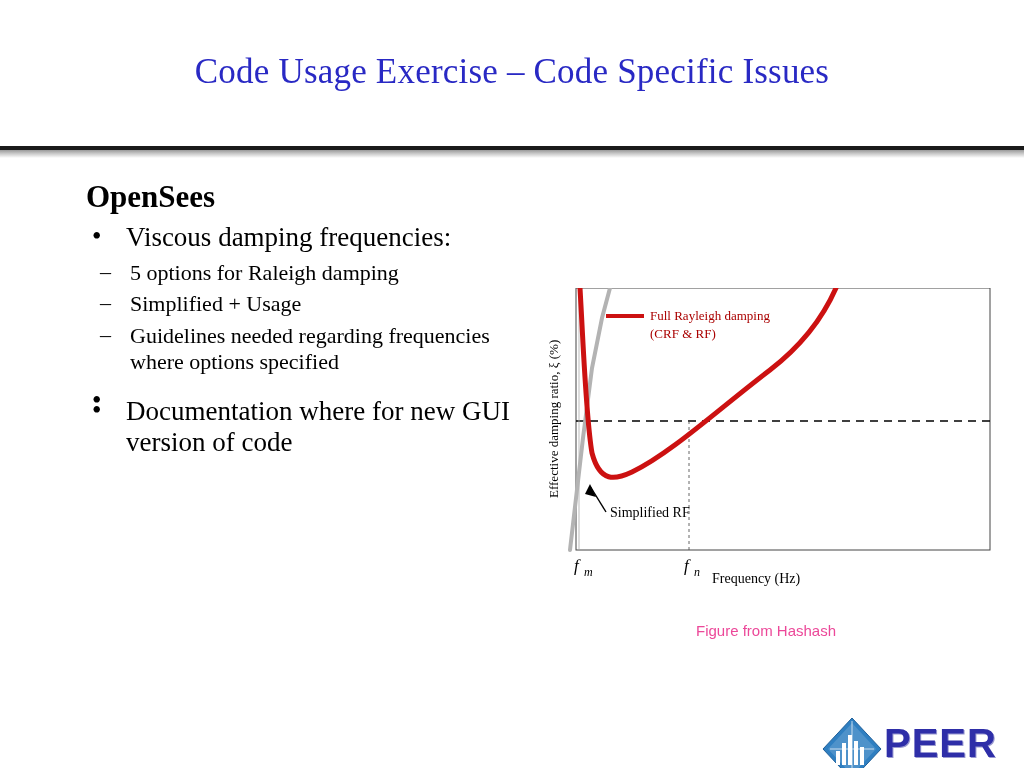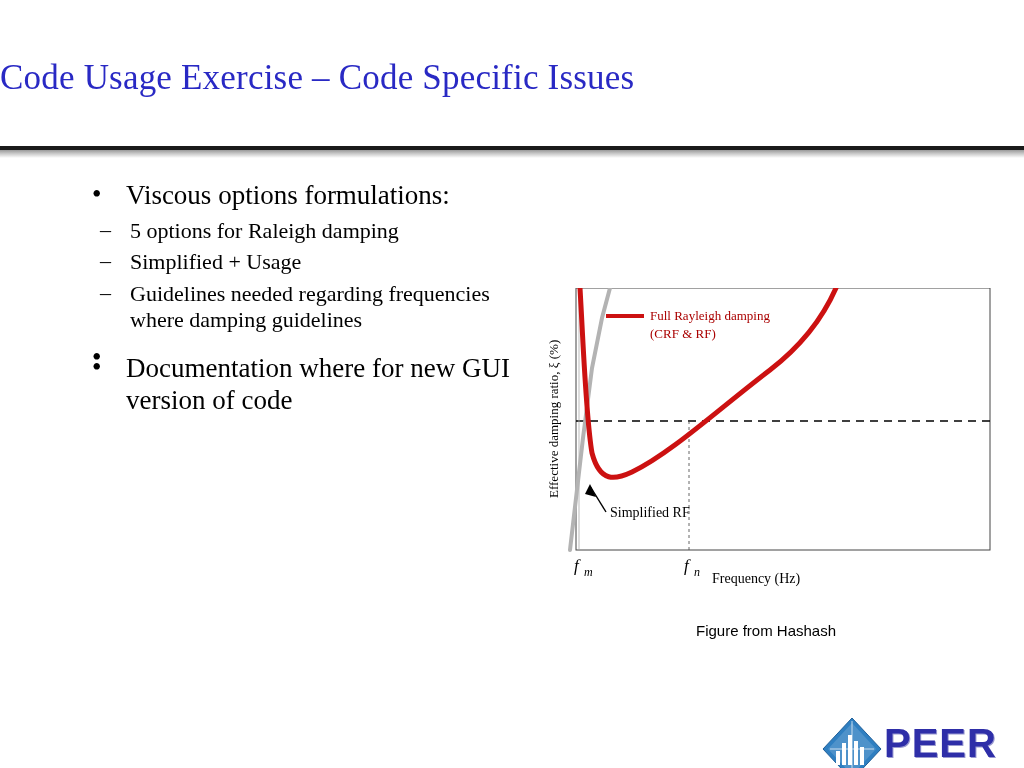--- a/index.html
+++ b/index.html
@@ -15,24 +15,24 @@
     position: relative;
   }
   .slide {
     position: absolute;
     inset: 0;
   }
 
   
   .title {
     position: absolute;
-    top: 58px;
-    left: 0;
-    width: 1024px;
-    text-align: left;
+    top: 52px;
+    left: 0;
+    width: 1024px;
+    text-align: center;
     font-family: "Liberation Serif", serif;
     font-size: 35px;
     color: #2929c4;
     letter-spacing: 0.2px;
   }
 
   
   .divider-wrap {
     position: absolute;
     top: 146px;
@@ -114,21 +114,21 @@
     height: 370px;
   }
   .figure-caption {
     position: absolute;
     left: 540px;
     top: 622px;
     width: 452px;
     text-align: center;
     font-family: "Liberation Sans", sans-serif;
     font-size: 15px;
-    color: #000000;
+    color: #ec4899;
   }
 
   
   .peer-logo {
     position: absolute;
     left: 822px;
     top: 686px;
     width: 170px;
     height: 66px;
     margin-top: 31px;
@@ -152,38 +152,39 @@
 
   <div class="title">Code Usage Exercise – Code Specific Issues</div>
 
   <div class="divider-wrap">
     <div class="divider-dark"></div>
     <div class="divider-grad"></div>
   </div>
 
   <div class="body-col">
 
+    <div class="heading">OpenSees</div>
 
     <div class="bullet-l1">
       <span class="mark">•</span>
-      <span>Viscous options formulations:</span>
+      <span>Viscous damping frequencies:</span>
     </div>
 
     <div class="sub-list">
       <div class="bullet-l2">
         <span class="mark">–</span>
         <span>5 options for Raleigh damping</span>
       </div>
       <div class="bullet-l2">
         <span class="mark">–</span>
         <span>Simplified + Usage</span>
       </div>
       <div class="bullet-l2">
         <span class="mark">–</span>
-        <span>Guidelines needed regarding frequencies where damping guidelines</span>
+        <span>Guidelines needed regarding frequencies where options specified</span>
       </div>
     </div>
 
     <div class="bullet-l1">
       <span class="mark">•</span>
     </div>
 
     <div class="gap"></div>
 
     <div class="bullet-l1">

